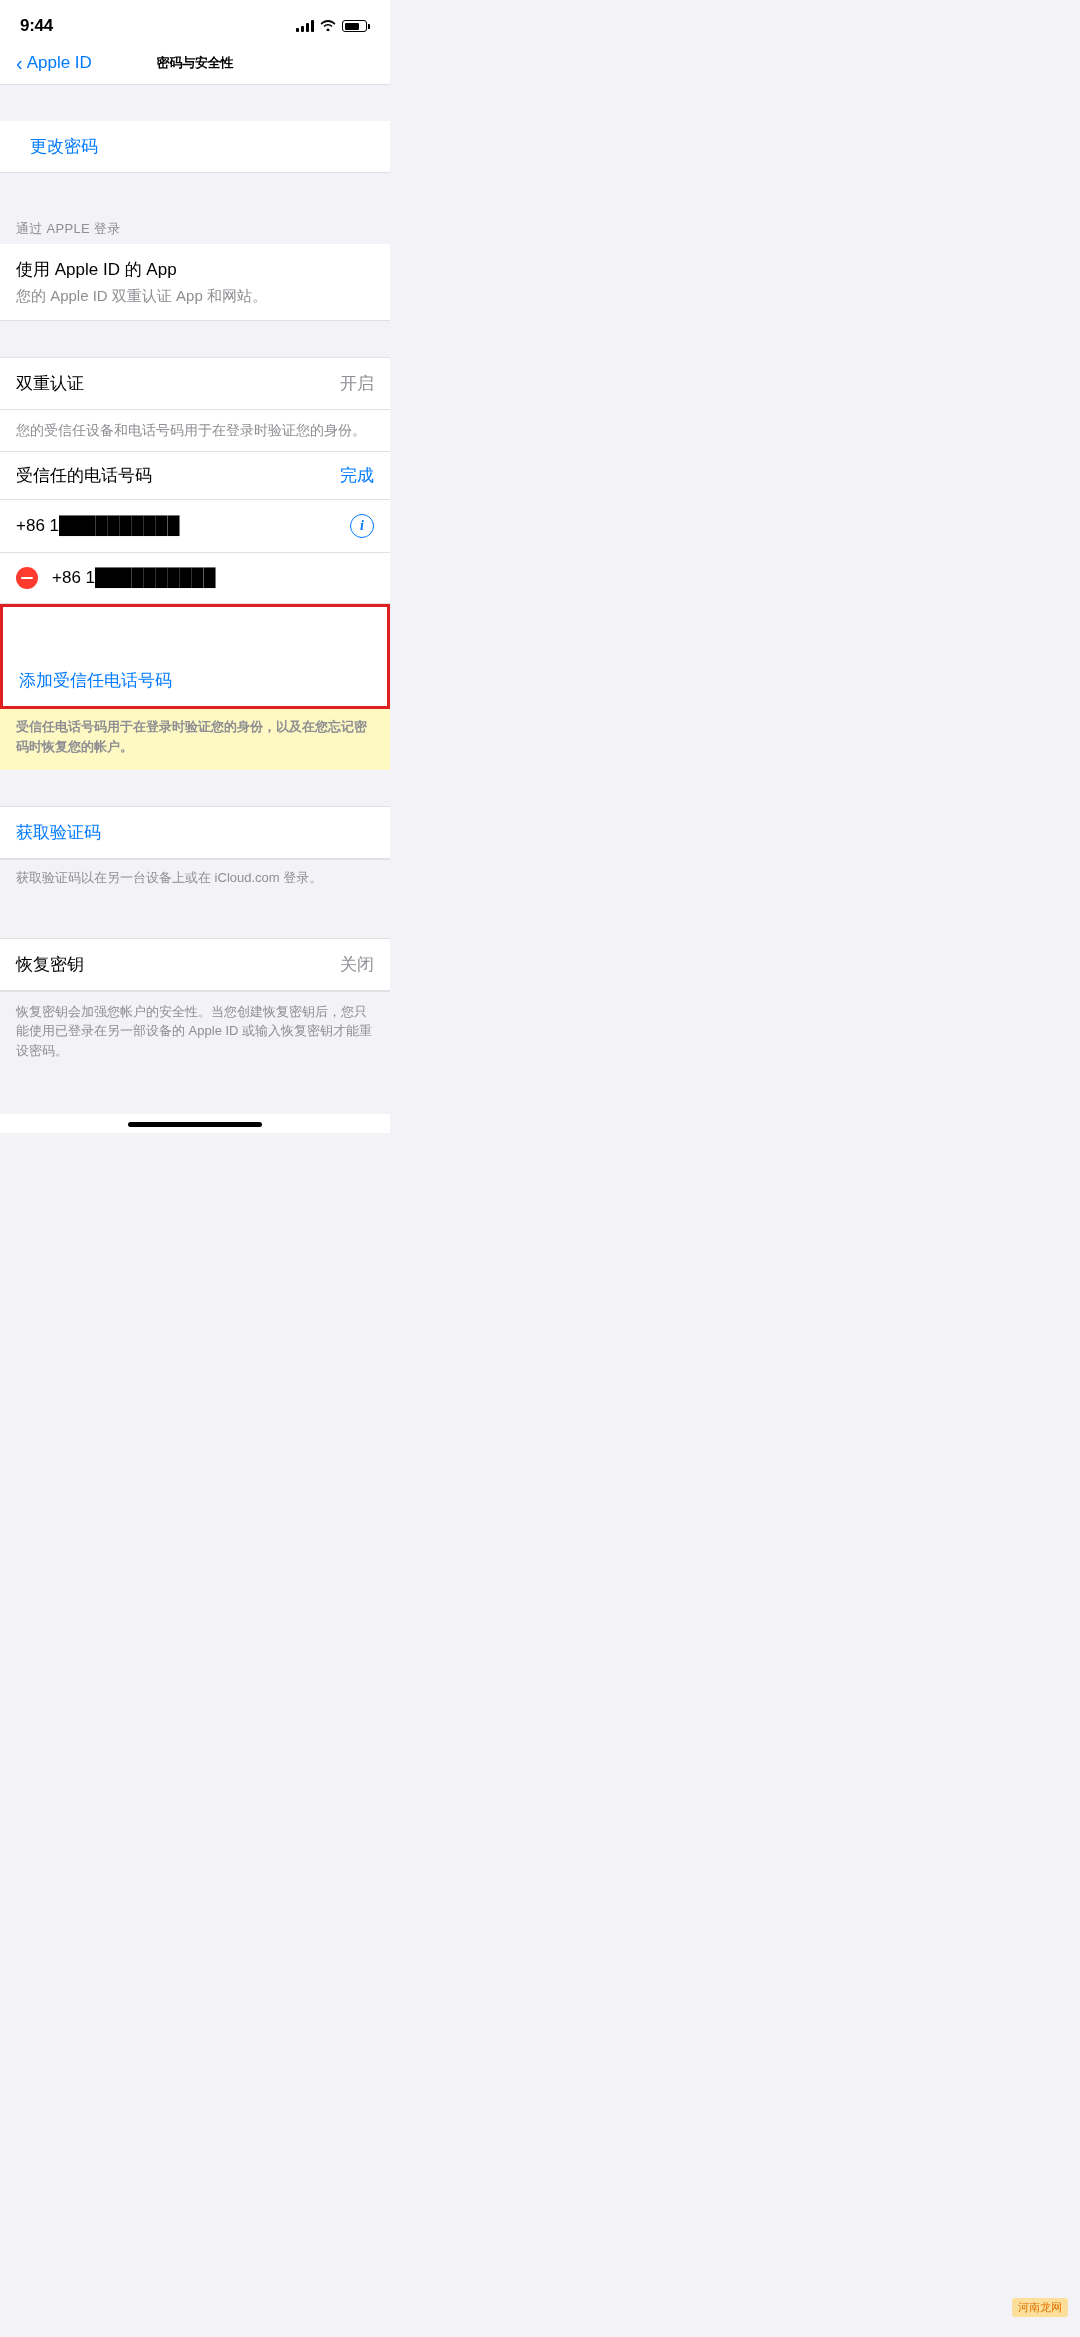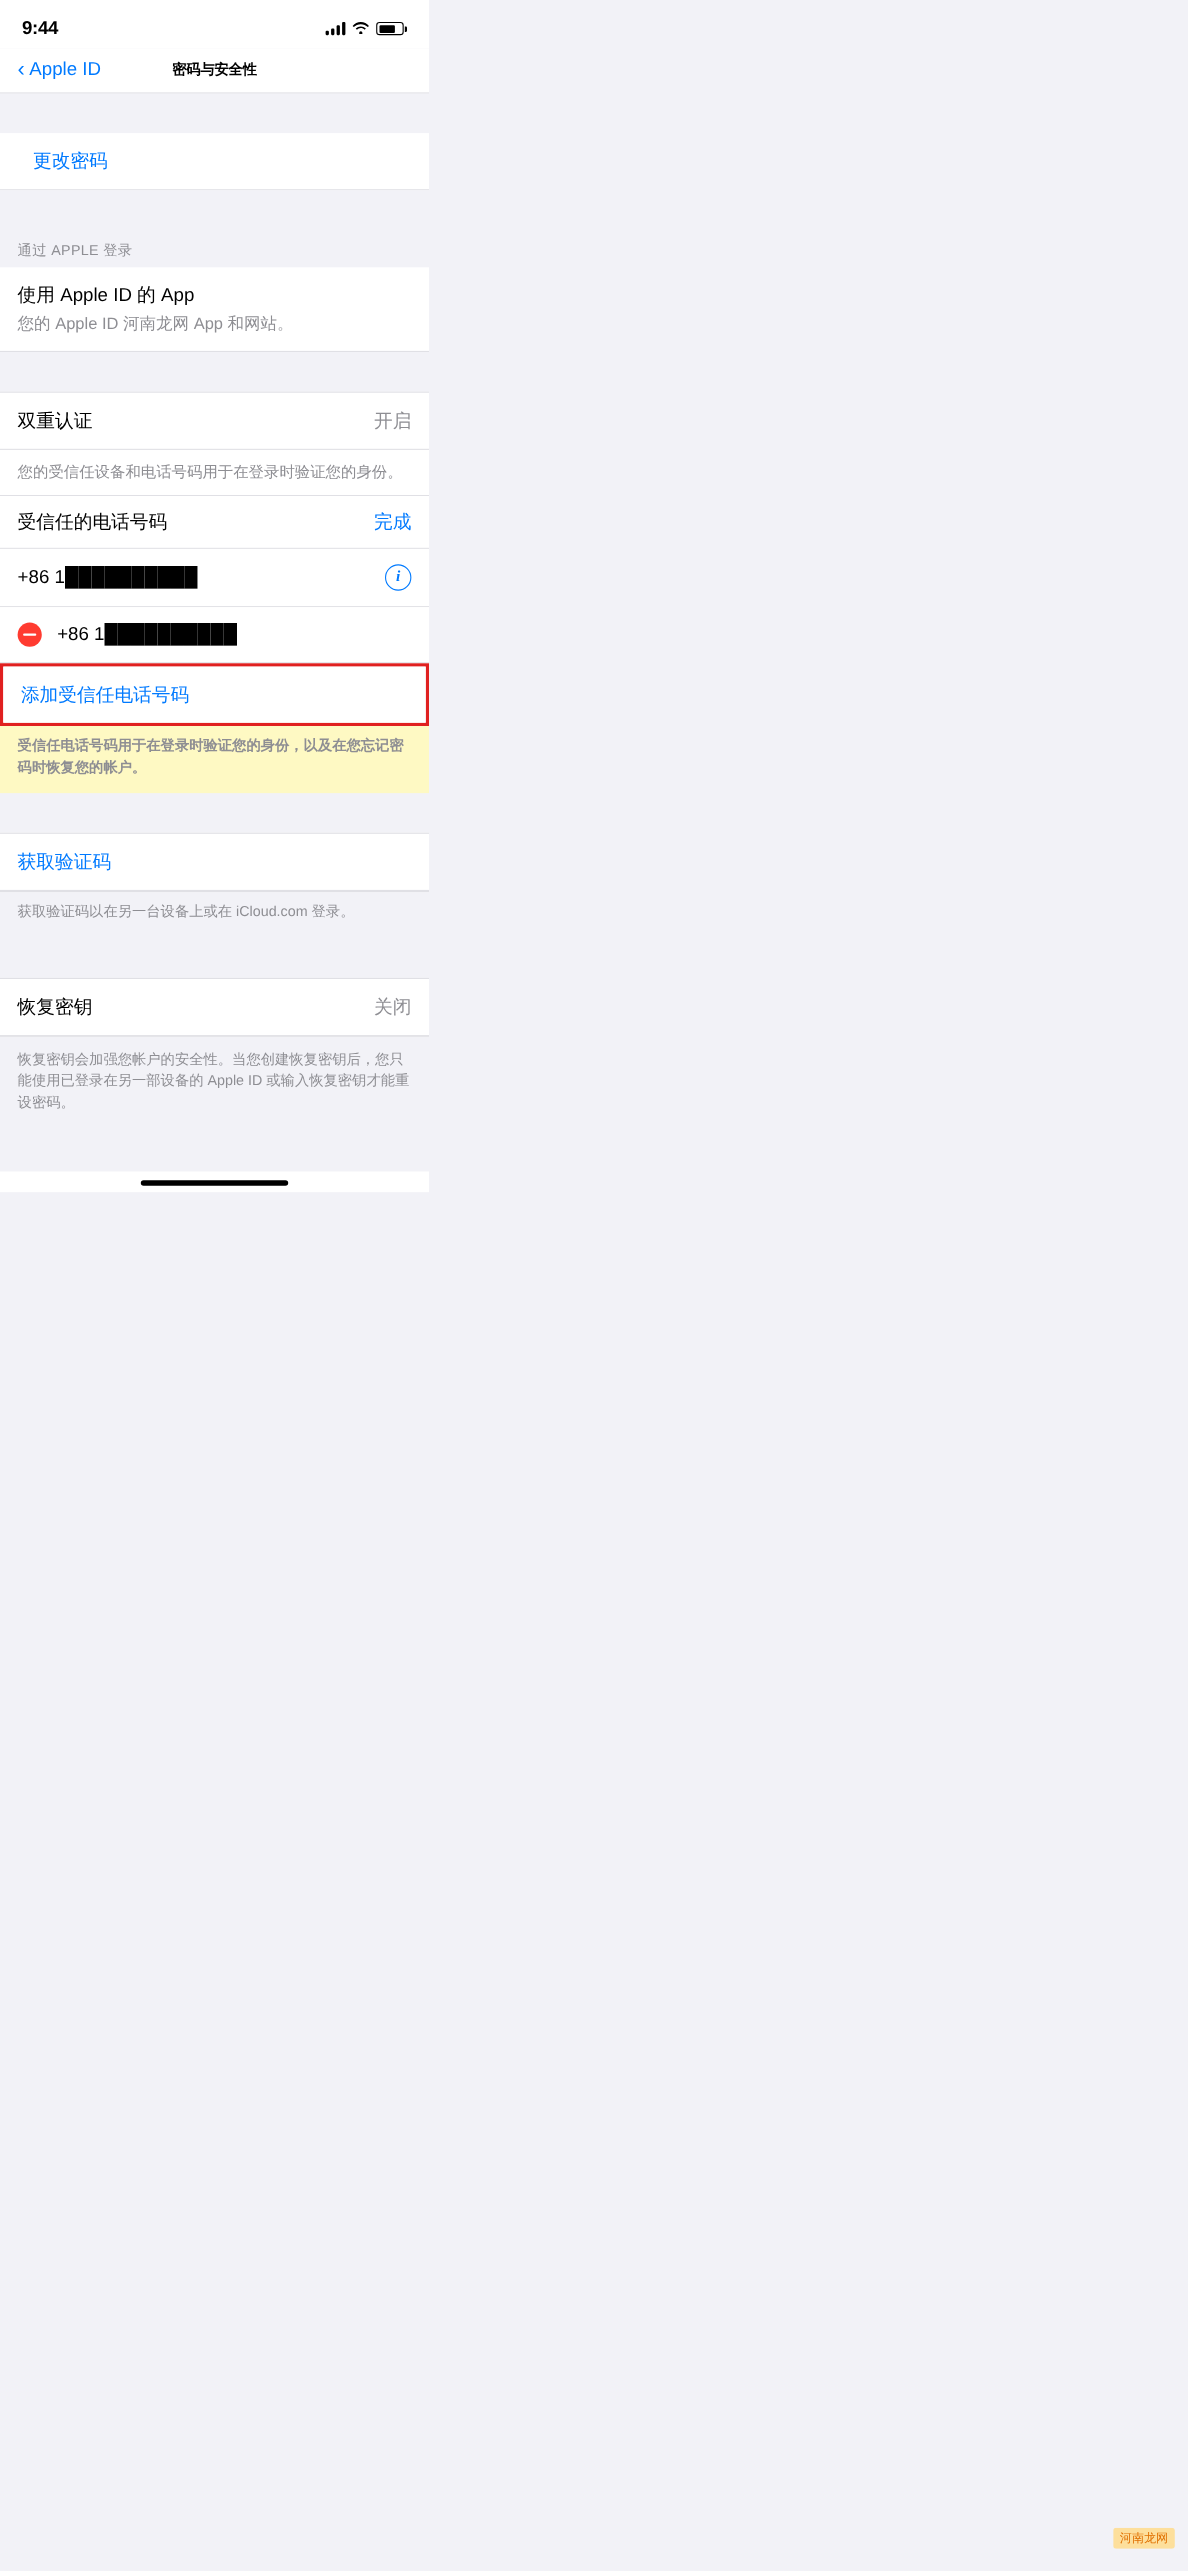--- a/index.html
+++ b/index.html
@@ -443,21 +443,21 @@
   </div>
 
   <div class="section-gap"></div>
 
   <div class="sign-in-section">
     <span class="sign-in-label">通过 APPLE 登录</span>
   </div>
 
   <div class="app-cell">
     <div class="app-cell-title">使用 Apple ID 的 App</div>
-    <div class="app-cell-subtitle">您的 Apple ID 河南龙网 App 和网站。</div>
+    <div class="app-cell-subtitle">您的 Apple ID 双重认证 App 和网站。</div>
   </div>
 
   <div class="section-gap"></div>
 
   <div class="two-factor-section">
     <div class="two-factor-row">
       <span class="two-factor-title">双重认证</span>
       <span class="two-factor-value">开启</span>
     </div>
     <div class="two-factor-desc">您的受信任设备和电话号码用于在登录时验证您的身份。</div>
@@ -473,21 +473,21 @@
     </div>
 
     <div class="remove-row">
       <div class="minus-btn">
         <div class="minus-line"></div>
       </div>
       <span class="remove-phone-text">+86 1██████████</span>
     </div>
 
     <div style="border: 3px solid #e02020; margin: 0; background: #fff;">
-      <div class="add-phone-cell" style="border: none; border-radius: 0;">
+      <div class="add-phone-cell" style="border: none; border-radius: 0; margin-top: 48px;">
         <span class="add-phone-text">添加受信任电话号码</span>
       </div>
     </div>
   </div>
 
   <div class="trusted-footer">受信任电话号码用于在登录时验证您的身份，以及在您忘记密码时恢复您的帐户。</div>
 
   <div class="get-code-section">
     <div class="get-code-row">
       <span class="get-code-text">获取验证码</span>

